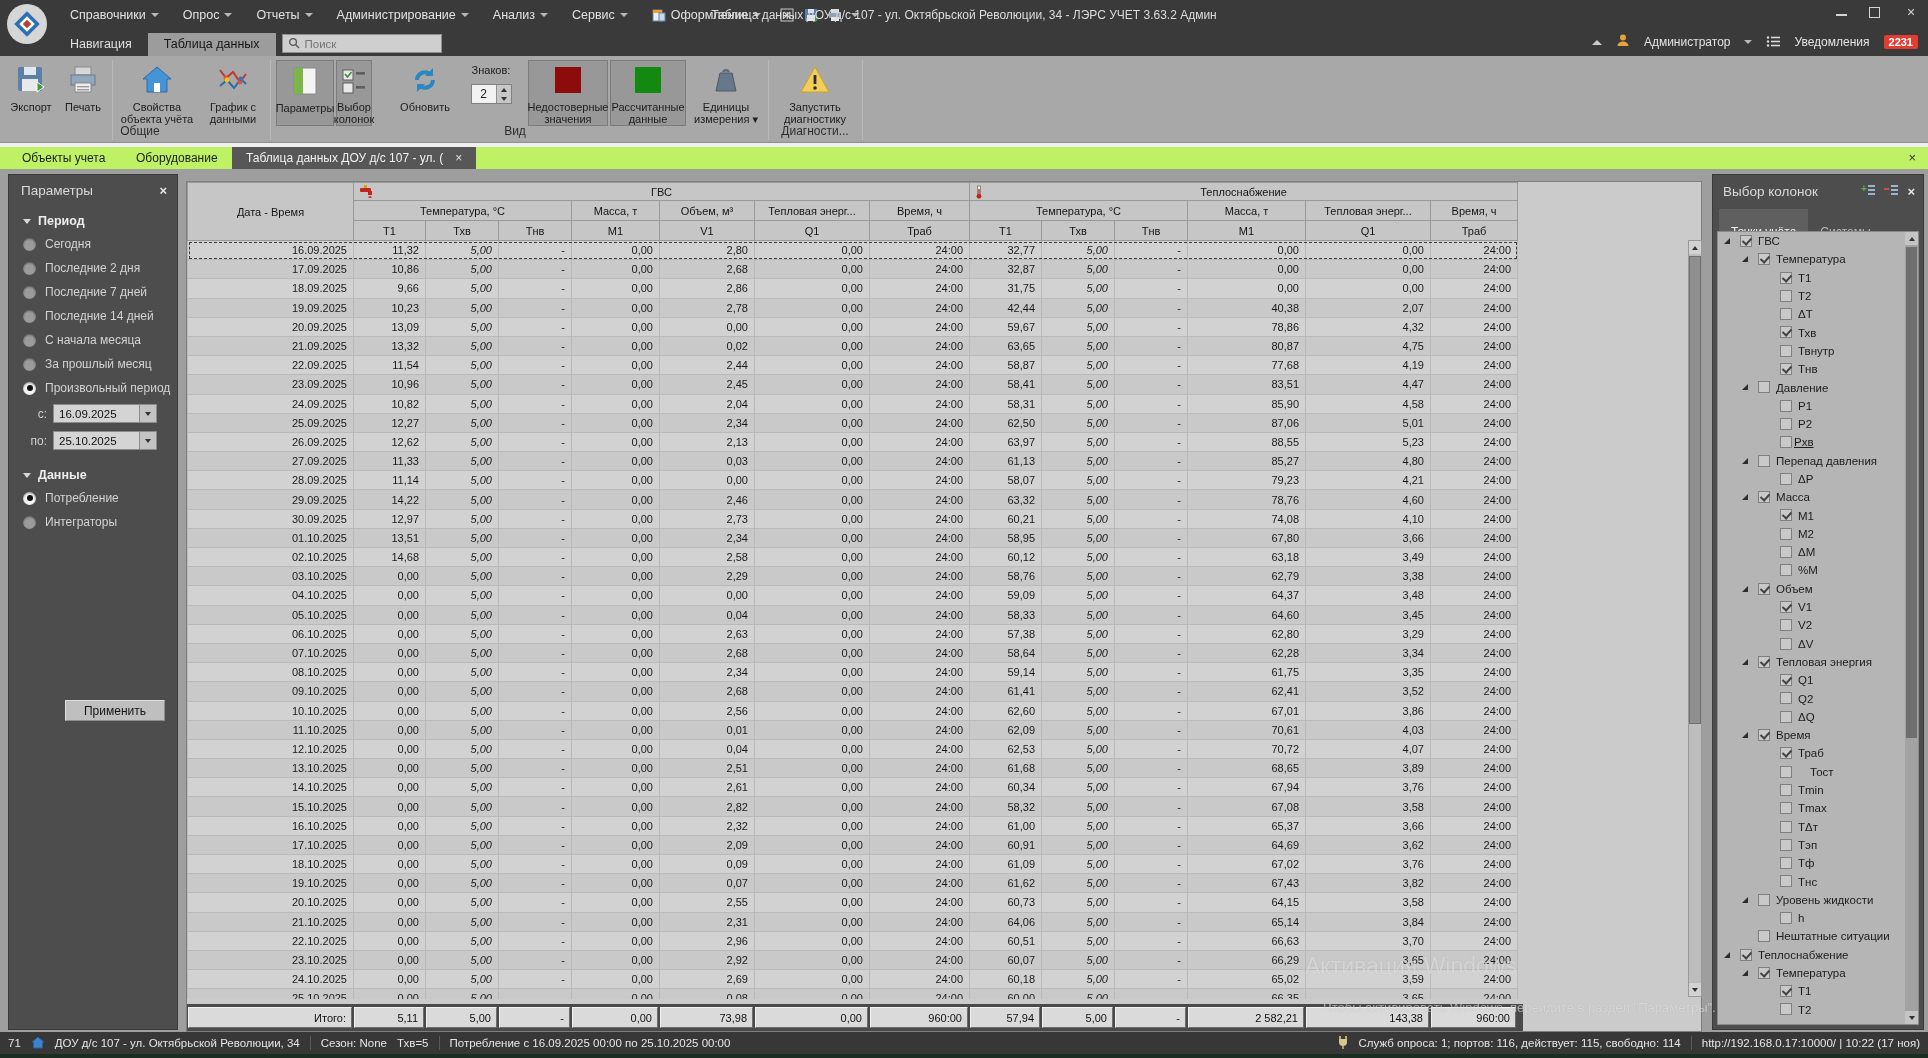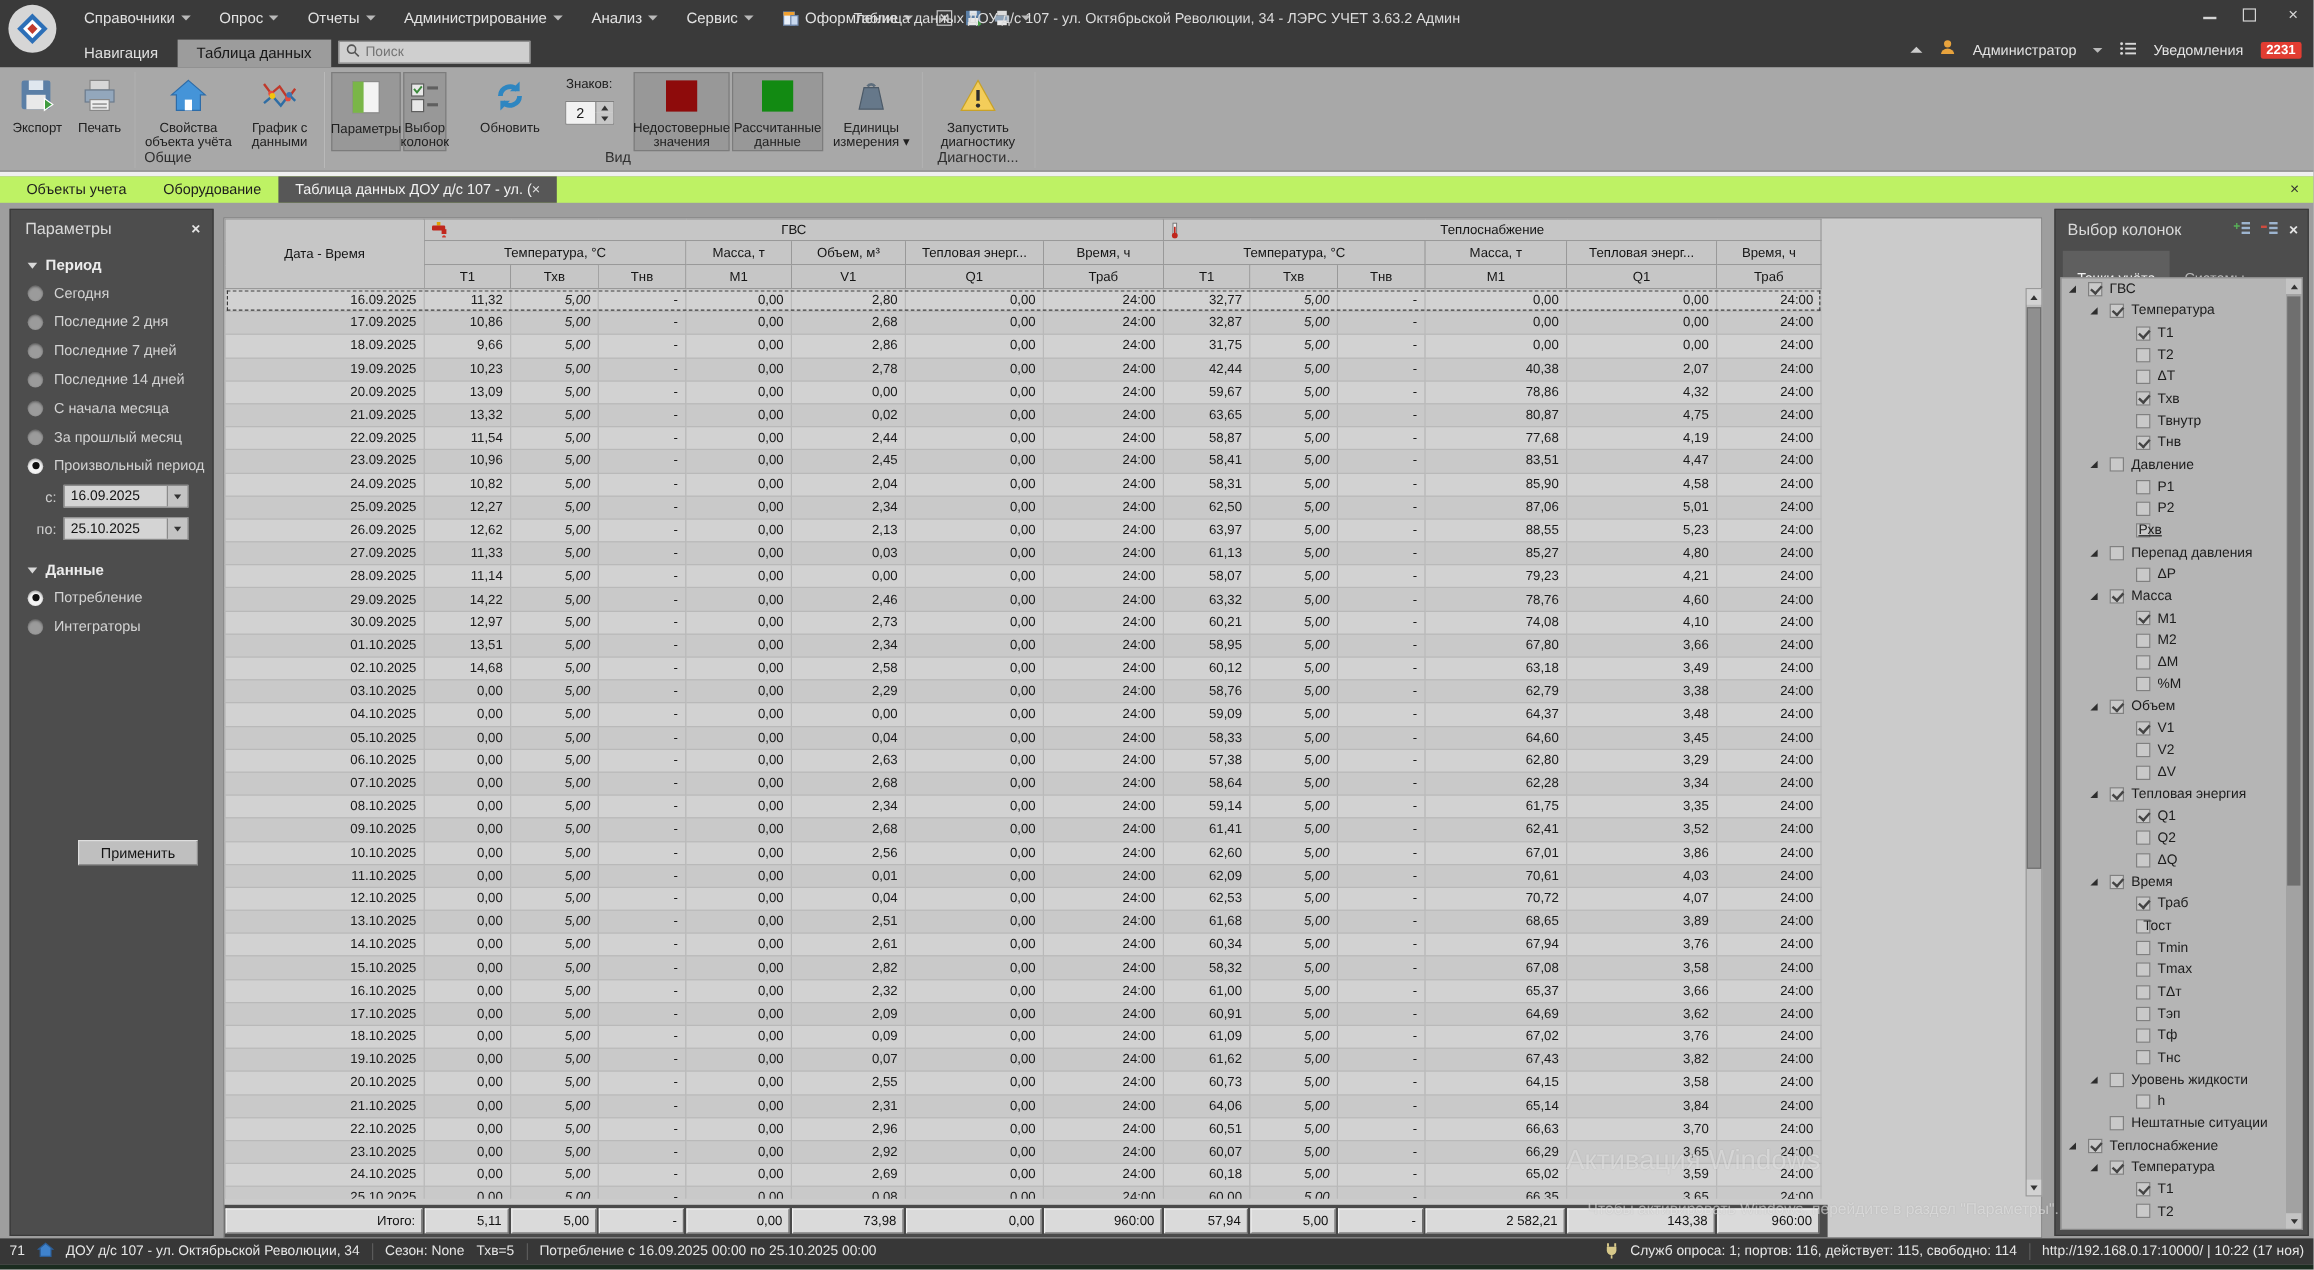--- a/index.html
+++ b/index.html
@@ -48,21 +48,21 @@
   .spinner .val { width:24px; font-size:12px; display:flex; align-items:center; justify-content:center; background:#f2f2f2; }
   .spin-btns { display:flex; flex-direction:column; width:15px; }
   .spin-btns div { flex:1; background:#c7c7c7; border-left:1px solid #909090; display:flex; align-items:center; justify-content:center; }
   .tri-u { width:0;height:0;border-left:3px solid transparent;border-right:3px solid transparent;border-bottom:4px solid #333; }
   .tri-d { width:0;height:0;border-left:3px solid transparent;border-right:3px solid transparent;border-top:4px solid #333; }
 
   
   .whiteline { position:absolute; left:0; top:143px; width:1928px; height:4px; background:#efefef; }
   .tabstrip { position:absolute; left:0; top:147px; width:1928px; height:22px; background:#bef264; z-index:10; }
   .doc-tab { position:absolute; top:0; height:22px; font-size:12px; color:#1d1d1d; display:flex; align-items:center; padding:0 14px; }
-  .doc-tab.active { background:#575757; color:#f2f2f2; }
+  .doc-tab.active { background:#575757; color:#f2f2f2; gap:12px; }
   .doc-tab .x { color:#e0e0e0; font-size:12px; }
   .strip-x { position:absolute; right:12px; top:3px; color:#333; font-size:13px; }
 
   
   .left-panel { position:absolute; left:8px; top:174px; width:170px; height:856px; background:#4d4d4d; border:1px solid #3a3a3a; z-index:5; }
   .lp-title { display:flex; justify-content:space-between; align-items:center; padding:8px 10px 2px 12px; color:#d9d9d9; font-size:13.5px; }
   .lp-x { color:#e6e6e6; font-size:13px; font-weight:bold; }
   .lp-sec { display:flex; align-items:center; gap:7px; color:#ececec; font-weight:bold; font-size:12.5px; padding:14px 0 4px 14px; }
   .lp-sec .tri { width:0;height:0;border-left:4px solid transparent;border-right:4px solid transparent;border-top:5px solid #d8d8d8; }
   .opt-row { display:flex; align-items:center; gap:9px; padding:5px 0 5px 14px; color:#d3d3d3; font-size:12px; }
@@ -1294,21 +1294,21 @@
         <div class="tree-row">
           <span class="t-cb" style="left: 62px; top: 3px;"></span>
           <span class="t-label" style="left: 80px;">P1</span>
         </div>
         <div class="tree-row">
           <span class="t-cb" style="left: 62px; top: 3px;"></span>
           <span class="t-label" style="left: 80px;">P2</span>
         </div>
         <div class="tree-row">
           <span class="t-cb" style="left: 62px; top: 3px;"></span>
-          <span class="t-label" style="left: 64px; text-decoration: underline;">Рхв</span>
+          <span class="t-label" style="left: 76px; text-decoration: underline;">Рхв</span>
         </div>
         <div class="tree-row">
           <span class="t-tri" style="left: 24px; top: 6px;"></span>
           <span class="t-cb" style="left: 40px; top: 3px;"></span>
           <span class="t-label" style="left: 58px;">Перепад давления</span>
         </div>
         <div class="tree-row">
           <span class="t-cb" style="left: 62px; top: 3px;"></span>
           <span class="t-label" style="left: 80px;">ΔP</span>
         </div>
@@ -1371,21 +1371,21 @@
           <span class="t-tri" style="left: 24px; top: 6px;"></span>
           <span class="t-cb checked" style="left: 40px; top: 3px;"></span>
           <span class="t-label" style="left: 58px;">Время</span>
         </div>
         <div class="tree-row">
           <span class="t-cb checked" style="left: 62px; top: 3px;"></span>
           <span class="t-label" style="left: 80px;">Траб</span>
         </div>
         <div class="tree-row">
           <span class="t-cb" style="left: 62px; top: 3px;"></span>
-          <span class="t-label" style="left: 68px;">Тост</span>
+          <span class="t-label" style="left: 92px;">Тост</span>
         </div>
         <div class="tree-row">
           <span class="t-cb" style="left: 62px; top: 3px;"></span>
           <span class="t-label" style="left: 80px;">Tmin</span>
         </div>
         <div class="tree-row">
           <span class="t-cb" style="left: 62px; top: 3px;"></span>
           <span class="t-label" style="left: 80px;">Tmax</span>
         </div>
         <div class="tree-row">

